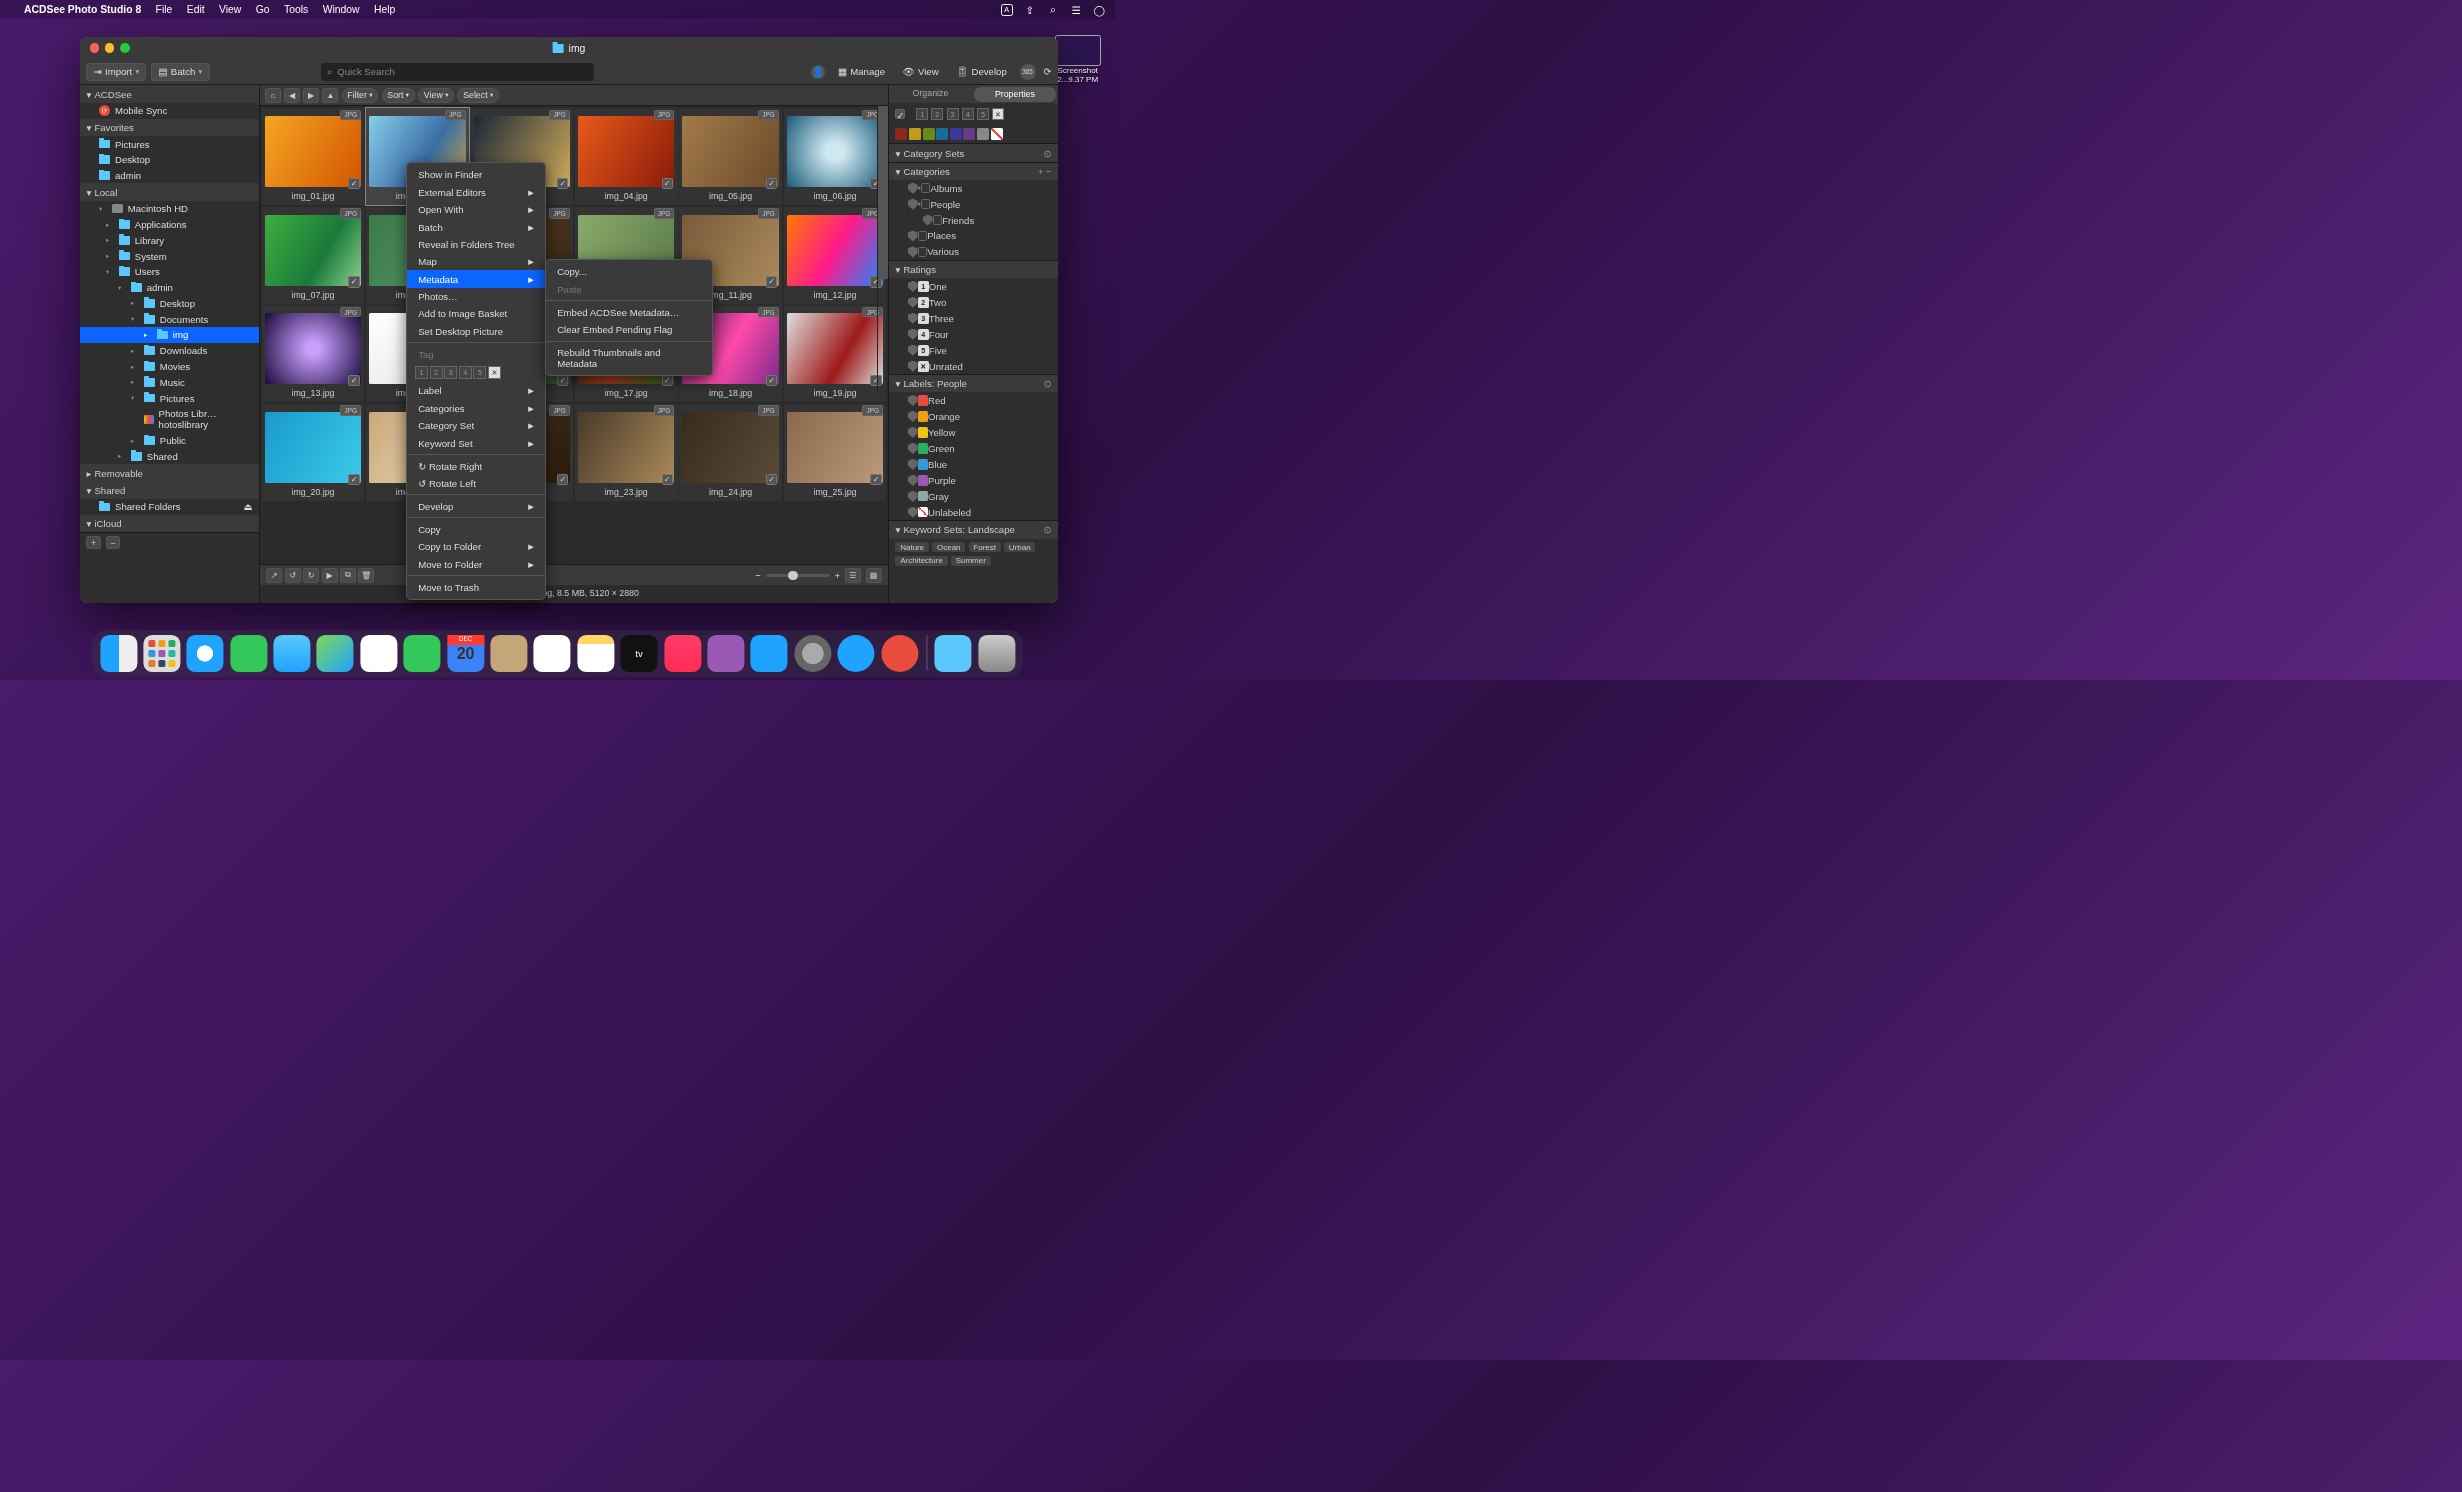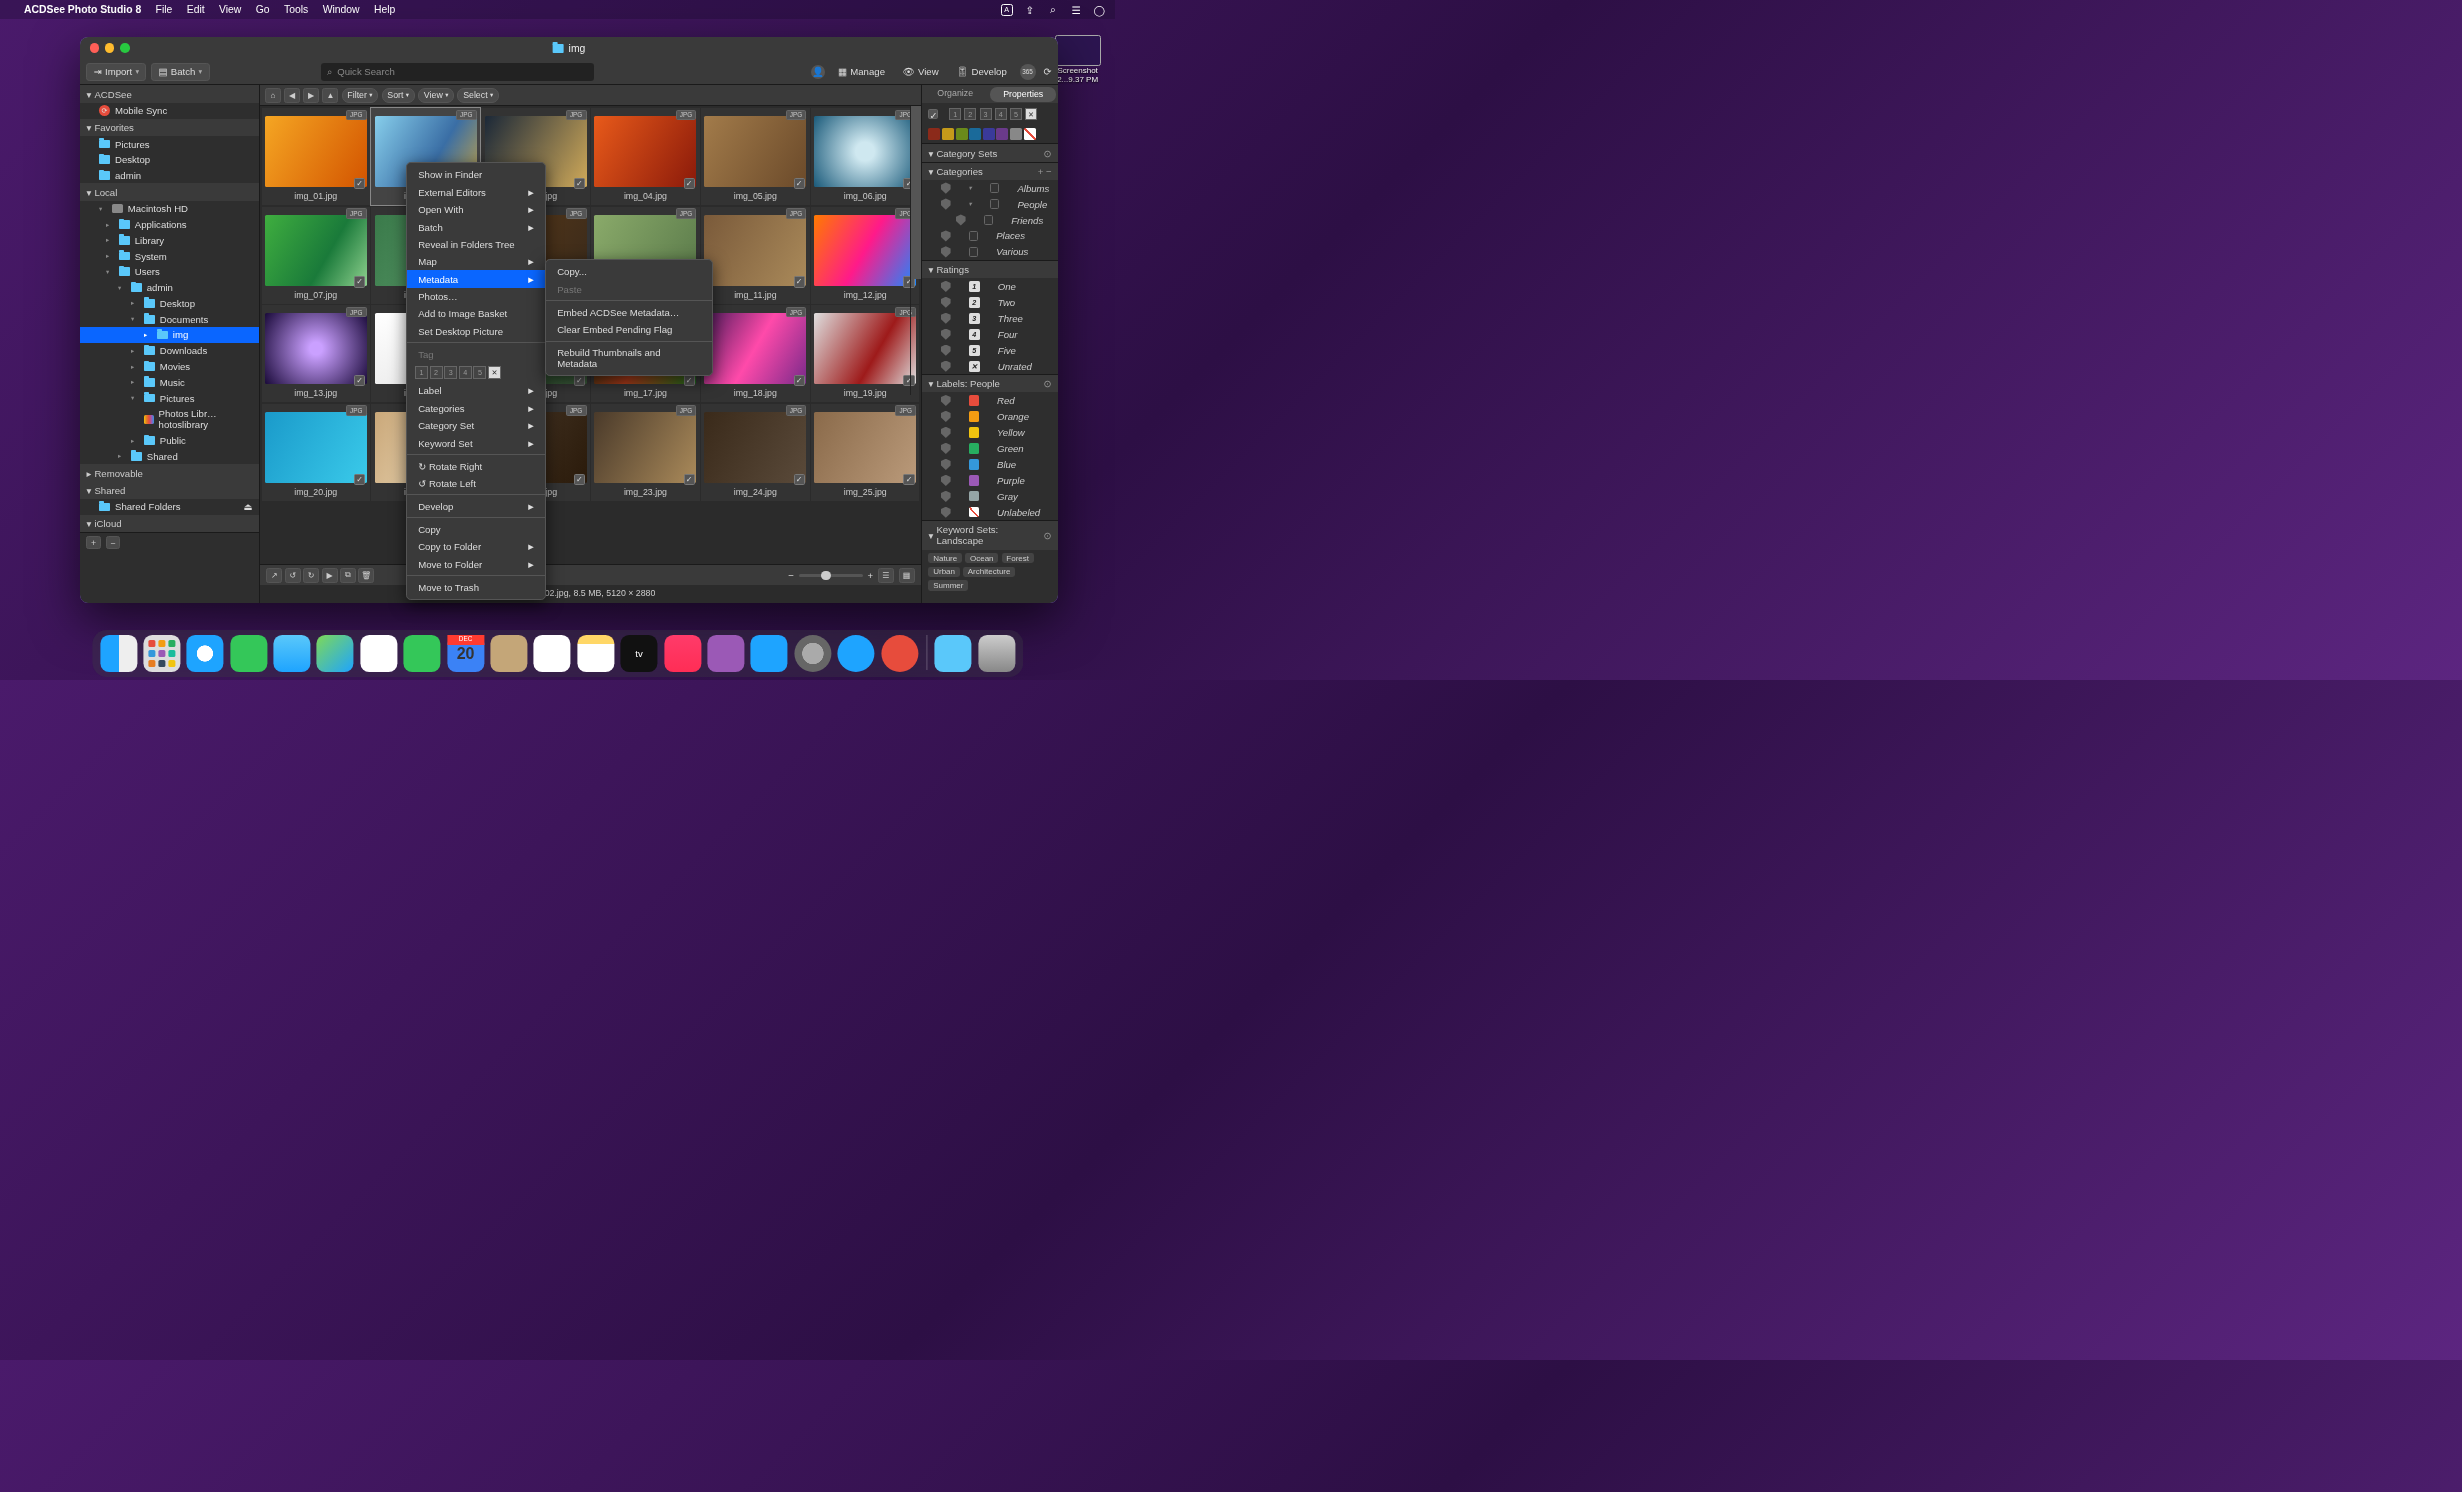--- a/index.html
+++ b/index.html
@@ -63,33 +63,33 @@
 .thumb.sel { outline: 1.6px solid #888; background: #444; }
 
 .center-footer { height: 21px; background: #3a3a3a; border-top: 0.8px solid #1a1a1a; display:flex; align-items:center; padding: 0 6.4px; gap:4.8px; }
 .center-footer .tools { display:flex; gap:2.4px; }
 .center-footer .spacer { flex:1; }
 .slider { width: 64px; height: 3.2px; background: #555; border-radius: 1.6px; position: relative; }
 .slider::after { content:''; position:absolute; left:35%; top:-3.2px; width:9.6px; height:9.6px; background:#ccc; border-radius:50%; }
 .statusbar { height: 17.6px; background: #2b2b2b; text-align: center; font-size: 8.8px; color: #ccc; line-height: 17.6px; }
 
 
-.rpanel { width: 137px; background: #2e2e2e; border-left: 0.8px solid #1a1a1a; overflow-y: auto; font-size: 9.6px; }
+.rpanel { width: 170px; background: #2e2e2e; border-left: 0.8px solid #1a1a1a; overflow-y: auto; font-size: 9.6px; }
 .rtabs { display: flex; background: #3a3a3a; }
 .rtab { flex: 1; text-align: center; padding: 2.4px 0; font-size: 8.8px; color: #aaa; }
 .rtab.active { background: #555; color: #fff; border-radius: 7px; margin: 1.6px; }
 .rating-bar { padding: 4.8px 6.4px; display: flex; align-items: center; gap: 3.2px; }
 .rbox { width: 12px; height: 12px; background: #444; border: 0.8px solid #666; display:flex; align-items:center; justify-content:center; font-size:7.2px; color:#999; }
 .rbox.x { background: #ddd; color: #333; }
 .color-row { padding: 3.2px 6.4px; display: flex; gap: 1.6px; }
 .color-sw { width: 12px; height: 12px; border-radius: 1.6px; }
 .rsection { border-top: 0.8px solid #1a1a1a; }
 .rhead { background: #3a3a3a; padding: 3.2px 6.4px; color: #ccc; display: flex; align-items: center; gap: 3.2px; }
 .rhead .plus { margin-left: auto; color: #999; }
-.ritem { padding: 2.4px 6.4px 2.4px 19px; display: flex; align-items: center; gap: 18px; color: #ccc; font-style: italic; }
+.ritem { padding: 2.4px 6.4px 2.4px 19px; display: flex; align-items: center; gap: 0; color: #ccc; }
 .shield { width: 9.6px; height: 11.2px; background: #666; clip-path: polygon(50% 0, 100% 20%, 100% 60%, 50% 100%, 0 60%, 0 20%); }
 .chkbox { width: 9.6px; height: 9.6px; border: 0.8px solid #666; background: #333; border-radius: 1.6px; }
 .ritem .num { width:11.2px; height:11.2px; background:#ddd; color:#222; border-radius:1.6px; font-size:7.2px; display:flex; align-items:center; justify-content:center; font-weight:600;}
 .lsw { width: 10.4px; height: 10.4px; border-radius: 1.6px; }
 .kw-row { display:flex; flex-wrap:wrap; gap:3.2px; padding: 3.2px 6.4px; }
 .kw { background: #444; border-radius: 2.4px; padding: 0.8px 4.8px; font-size: 8px; color: #ccc; }
 
 
 .ctx { position: absolute; background: #3a3a3a; border: 0.8px solid #555; border-radius: 4.8px; box-shadow: 0 4.8px 16px rgba(0,0,0,0.6); padding: 3.2px 0; font-size: 9.6px; color: #ddd; min-width: 136px; }
 .ctx-item { padding: 3.2px 11.2px; display: flex; align-items: center; justify-content: space-between; }

